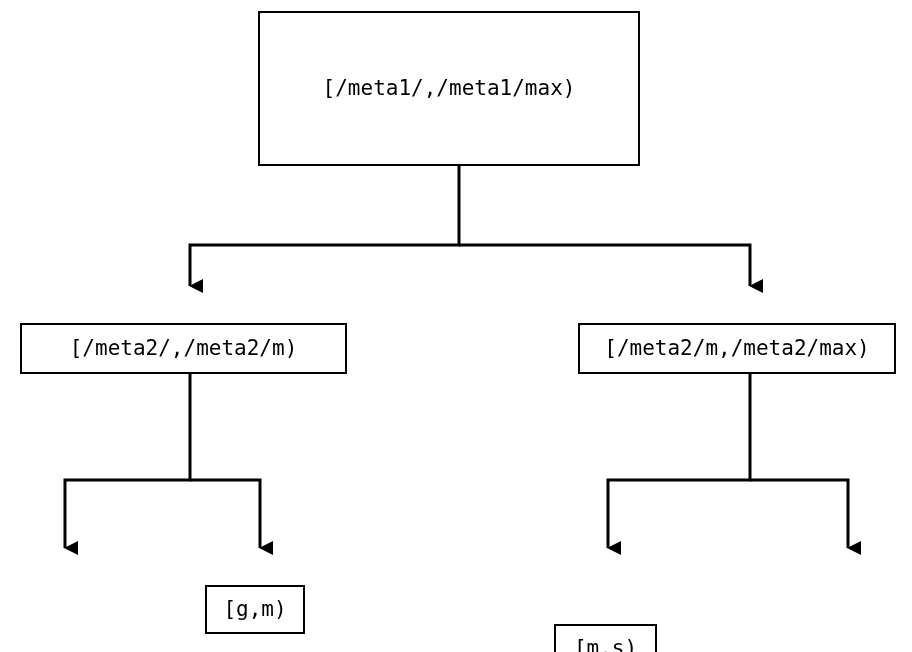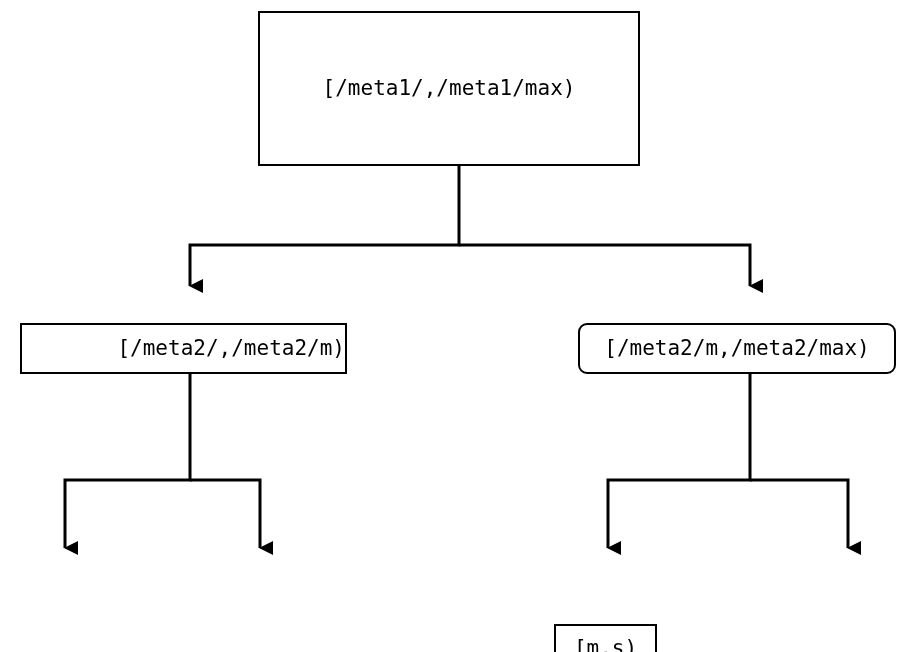--- a/index.html
+++ b/index.html
@@ -39,22 +39,22 @@
   }
   .node-label {
     color: #000000;
     font-family: "DejaVu Sans Mono", "Liberation Mono", monospace;
     font-size: 21px;
     line-height: 1;
     letter-spacing: 0px;
     white-space: pre;
   }
   .node-root   { left: 258px; top: 11px;  width: 382px; height: 155px; }
-  .node-mid-l  { left: 20px;  top: 323px; width: 327px; height: 51px; justify-content: flex-end;  }
-  .node-mid-r  { left: 578px; top: 323px; width: 318px; height: 51px; border-radius: 9px;  }
+  .node-mid-l  { left: 20px;  top: 323px; width: 327px; height: 51px;  }
+  .node-mid-r  { left: 578px; top: 323px; width: 318px; height: 51px;  }
   .node-leaf-1 { left: 7px;   top: 585px; width: 103px; height: 49px;  }
   .node-leaf-2 { left: 205px; top: 585px; width: 100px; height: 49px;  }
   .node-leaf-3 { left: 554px; top: 585px; width: 103px; height: 49px; margin-top: 39px;  }
   .node-leaf-4 { left: 776px; top: 585px; width: 120px; height: 49px;  }
 </style>
 </head>
 <body>
 
 <div id="diagram-root">
 
@@ -93,19 +93,22 @@
 
   <div class="node-box node-mid-l">
     <span class="node-label">[/meta2/,/meta2/m)</span>
   </div>
 
   <div class="node-box node-mid-r">
     <span class="node-label">[/meta2/m,/meta2/max)</span>
   </div>
 
 
+  <div class="node-box node-leaf-2">
+    <span class="node-label">[g,m)</span>
+  </div>
 
   <div class="node-box node-leaf-3">
     <span class="node-label">[m,s)</span>
   </div>
 
 
 </div>
 
 </body></html>

